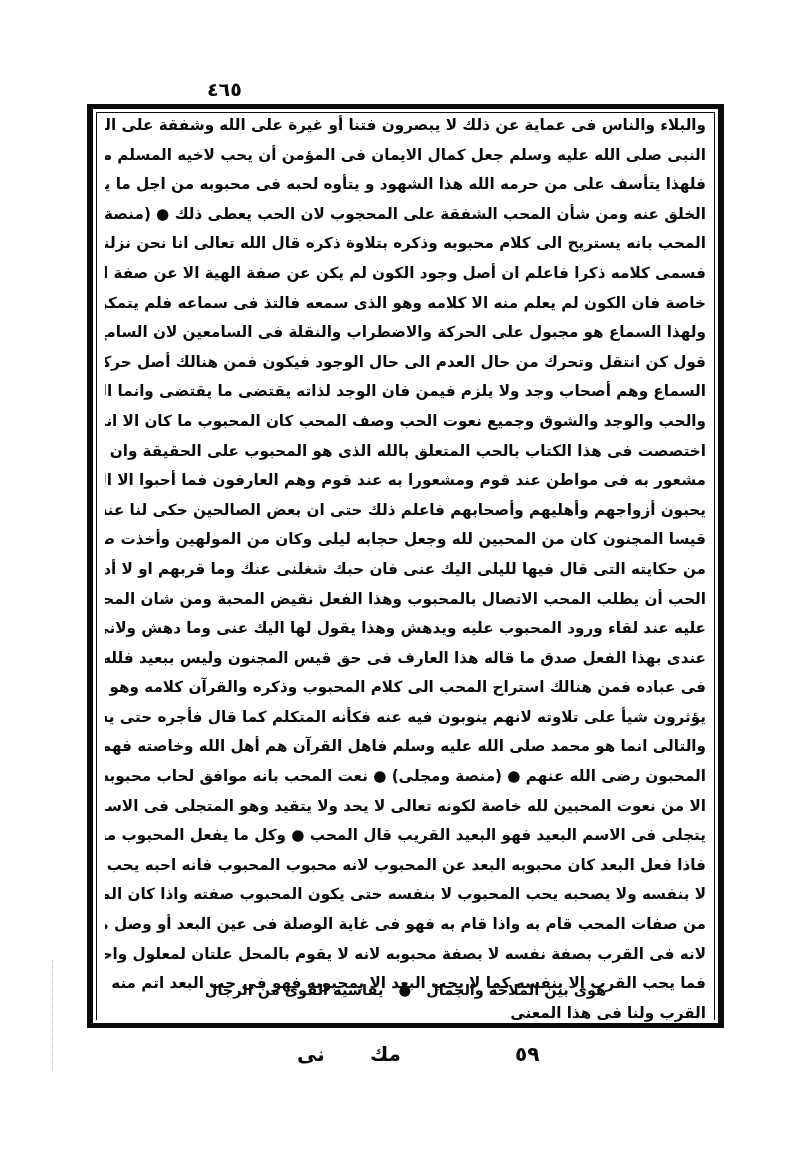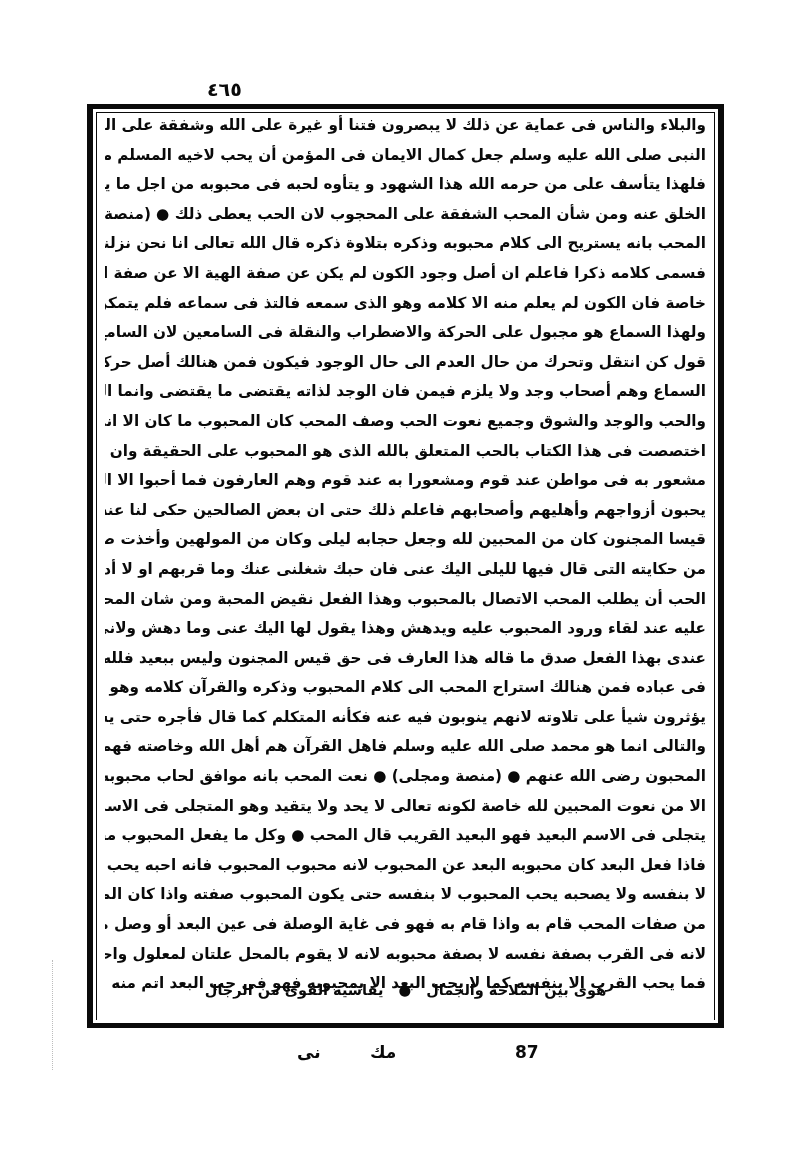--- a/index.html
+++ b/index.html
@@ -80,21 +80,21 @@
     }
     .verse-1 { top: 873px; }
     .verse-2 { top: 899px; }
     .verse span.sep {
       display: inline-block;
       margin: 0 10px;
     }
     .signature {
       position: absolute;
       top: 1042px;
-      font-size: 17px;
+      font-size: 20px;
       font-weight: bold;
       direction: rtl;
     }
     .sig-1 { left: 515px; }
     .sig-2 { left: 370px; }
     .sig-3 { left: 297px; }
     .stray-dots {
       position: absolute;
       left: 52px;
       top: 960px;
@@ -137,24 +137,25 @@
     <span class="line">يؤثرون شيأ على تلاوته لانهم ينوبون فيه عنه فكأنه المتكلم كما قال فأجره حتى يسمع كلام الله</span>
     <span class="line">والتالى انما هو محمد صلى الله عليه وسلم فاهل القرآن هم أهل الله وخاصته فهم الاحباب</span>
     <span class="line">المحبون رضى الله عنهم ● (منصة ومجلى) ● نعت المحب بانه موافق لحاب محبوبه هذا ما يكون</span>
     <span class="line">الا من نعوت المحبين لله خاصة لكونه تعالى لا يحد ولا يتقيد وهو المتجلى فى الاسم القريب كما</span>
     <span class="line">يتجلى فى الاسم البعيد فهو البعيد القريب قال المحب     ●     وكل ما يفعل المحبوب محبوب ●</span>
     <span class="line">فاذا فعل البعد كان محبوبه البعد عن المحبوب لانه محبوب المحبوب فانه احبه يحب المحبوب</span>
     <span class="line">لا بنفسه ولا يصحبه يحب المحبوب لا بنفسه حتى يكون المحبوب صفته واذا كان المحبوب</span>
     <span class="line">من صفات المحب قام به واذا قام به فهو فى غاية الوصلة فى عين البعد أو وصل منه به فى القرب</span>
     <span class="line">لانه فى القرب بصفة نفسه لا بصفة محبوبه لانه لا يقوم بالمحل علتان لمعلول واحد فهذا لا يصح</span>
     <span class="line">فما يحب القرب الا بنفسه كما لا يحب البعد الا بمحبوبه فهو فى حب البعد اتم منه محبة فى حب</span>
+    <span class="line last">القرب ولنا فى هذا المعنى</span>
   </div>
 
   <div class="verse verse-1">
     <span>هوى بين الملاحة والجمال</span>
     <span class="sep">●</span>
     <span>يقاسيه القوى من الرجال</span>
   </div>
 </div>
 
-<div class="signature sig-1">87</div>
+<div class="signature sig-1">٥٩</div>
 <div class="signature sig-2">مك</div>
 <div class="signature sig-3">نى</div>
 
 </body></html>

